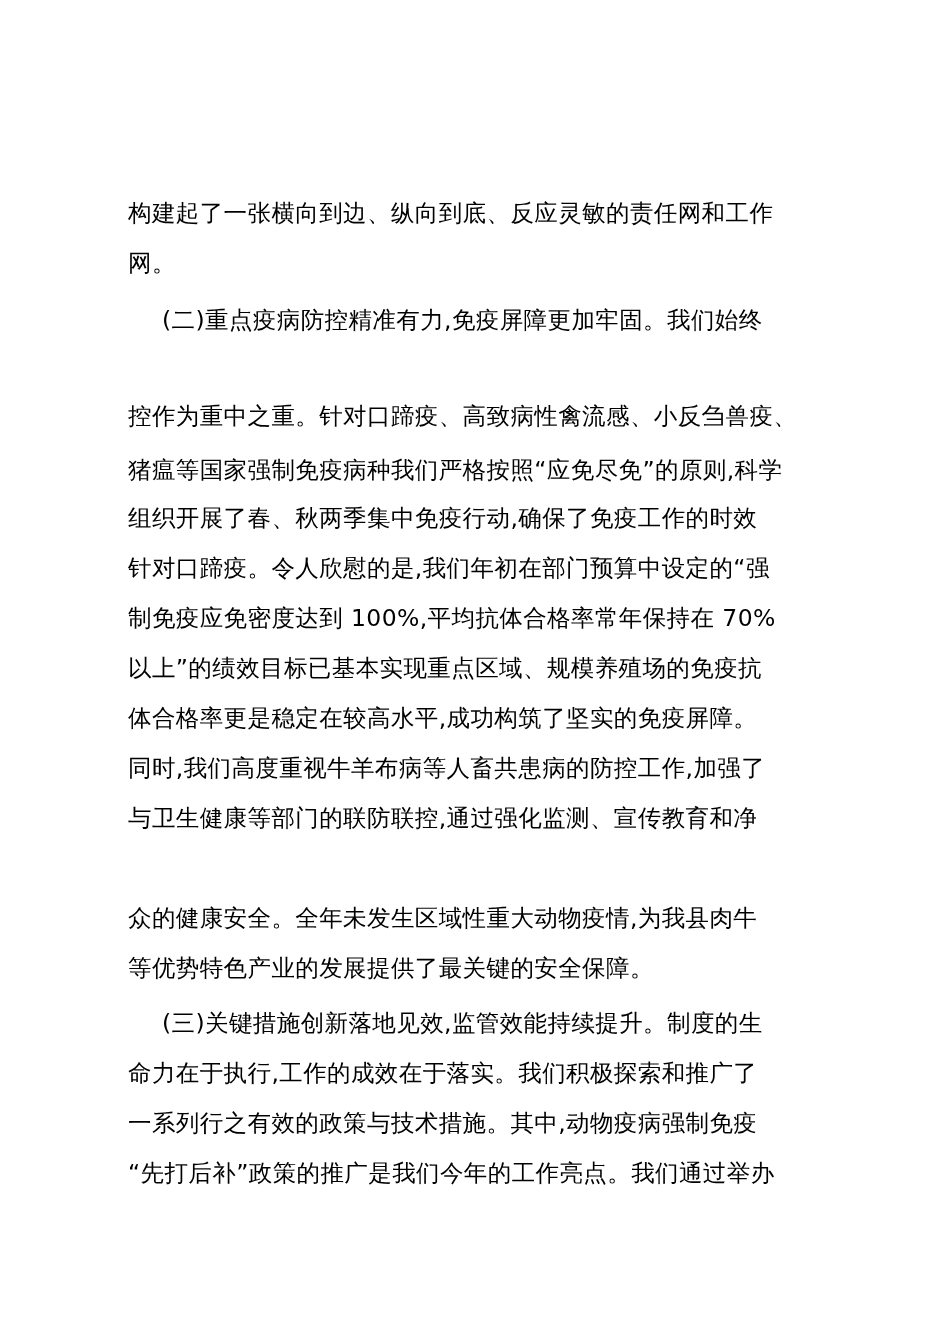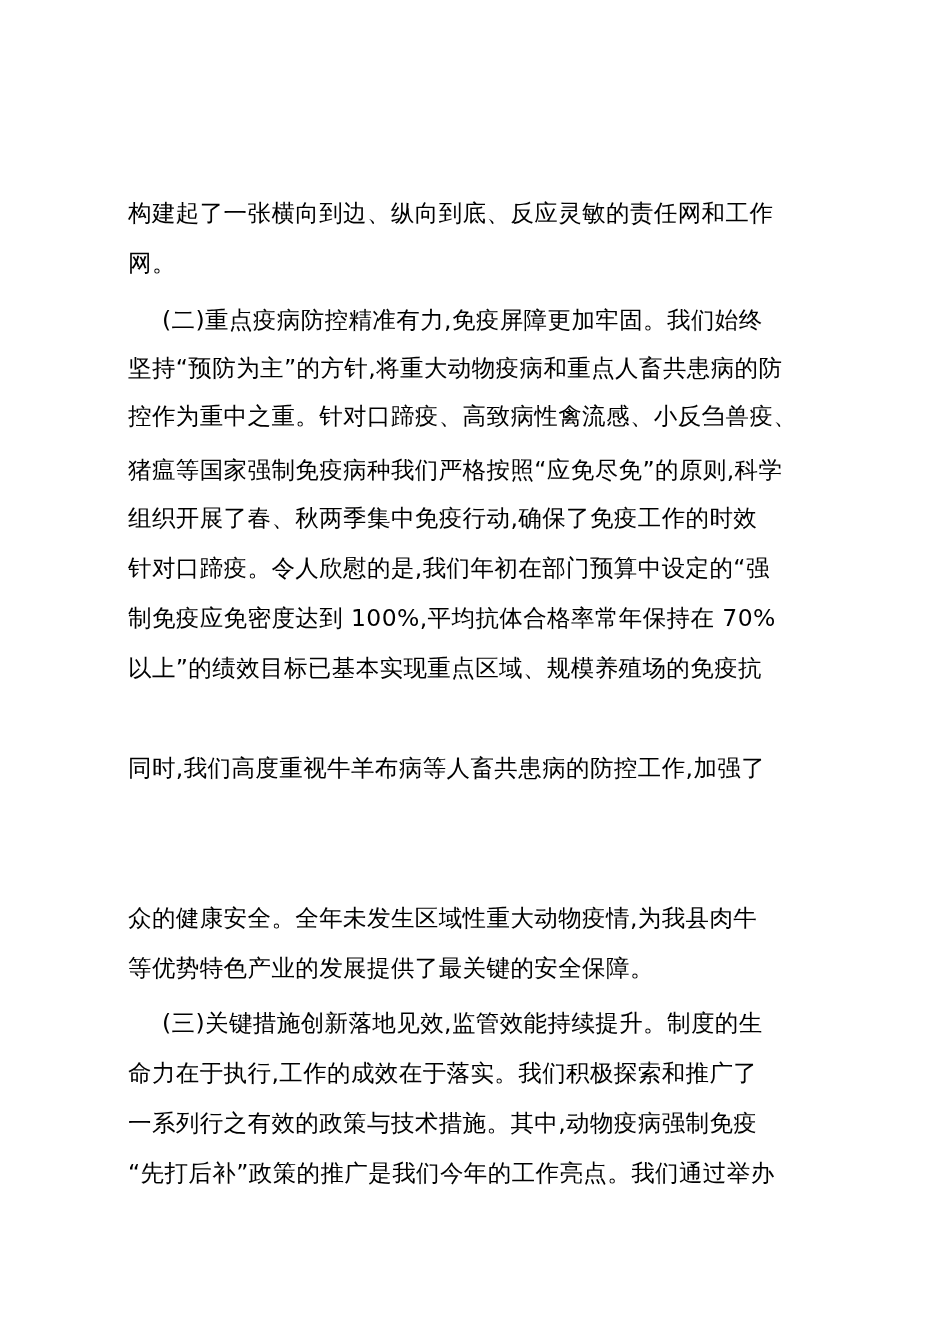--- a/index.html
+++ b/index.html
@@ -10,27 +10,28 @@
           white-space: nowrap; letter-spacing: 0.4px; }
   .indent { left: 162px; }
 </style>
 </head>
 <body>
 
 <div class="page">
   <div class="line" style="top:198px">构建起了一张横向到边、纵向到底、反应灵敏的责任网和工作</div>
   <div class="line" style="top:248px">网。</div>
   <div class="line indent" style="top:305px">(二)重点疫病防控精准有力,免疫屏障更加牢固。我们始终</div>
-  <div class="line" style="top:353px">坚持“预防为主”的方针,将重大动物疫病和重点人畜共患病的防</div>
   <div class="line" style="top:401px">控作为重中之重。针对口蹄疫、高致病性禽流感、小反刍兽疫、</div>
   <div class="line" style="top:455px">猪瘟等国家强制免疫病种我们严格按照“应免尽免”的原则,科学</div>
   <div class="line" style="top:503px">组织开展了春、秋两季集中免疫行动,确保了免疫工作的时效</div>
   <div class="line" style="top:553px">针对口蹄疫。令人欣慰的是,我们年初在部门预算中设定的“强</div>
   <div class="line" style="top:603px">制免疫应免密度达到 100%,平均抗体合格率常年保持在 70%</div>
   <div class="line" style="top:653px">以上”的绩效目标已基本实现重点区域、规模养殖场的免疫抗</div>
+  <div class="line" style="top:703px">体合格率更是稳定在较高水平,成功构筑了坚实的免疫屏障。</div>
   <div class="line" style="top:753px">同时,我们高度重视牛羊布病等人畜共患病的防控工作,加强了</div>
+  <div class="line" style="top:803px">与卫生健康等部门的联防联控,通过强化监测、宣传教育和净</div>
   <div class="line" style="top:903px">众的健康安全。全年未发生区域性重大动物疫情,为我县肉牛</div>
   <div class="line" style="top:953px">等优势特色产业的发展提供了最关键的安全保障。</div>
   <div class="line indent" style="top:1008px">(三)关键措施创新落地见效,监管效能持续提升。制度的生</div>
   <div class="line" style="top:1058px">命力在于执行,工作的成效在于落实。我们积极探索和推广了</div>
   <div class="line" style="top:1108px">一系列行之有效的政策与技术措施。其中,动物疫病强制免疫</div>
   <div class="line" style="top:1158px">“先打后补”政策的推广是我们今年的工作亮点。我们通过举办</div>
 </div>
 
 </body></html>

